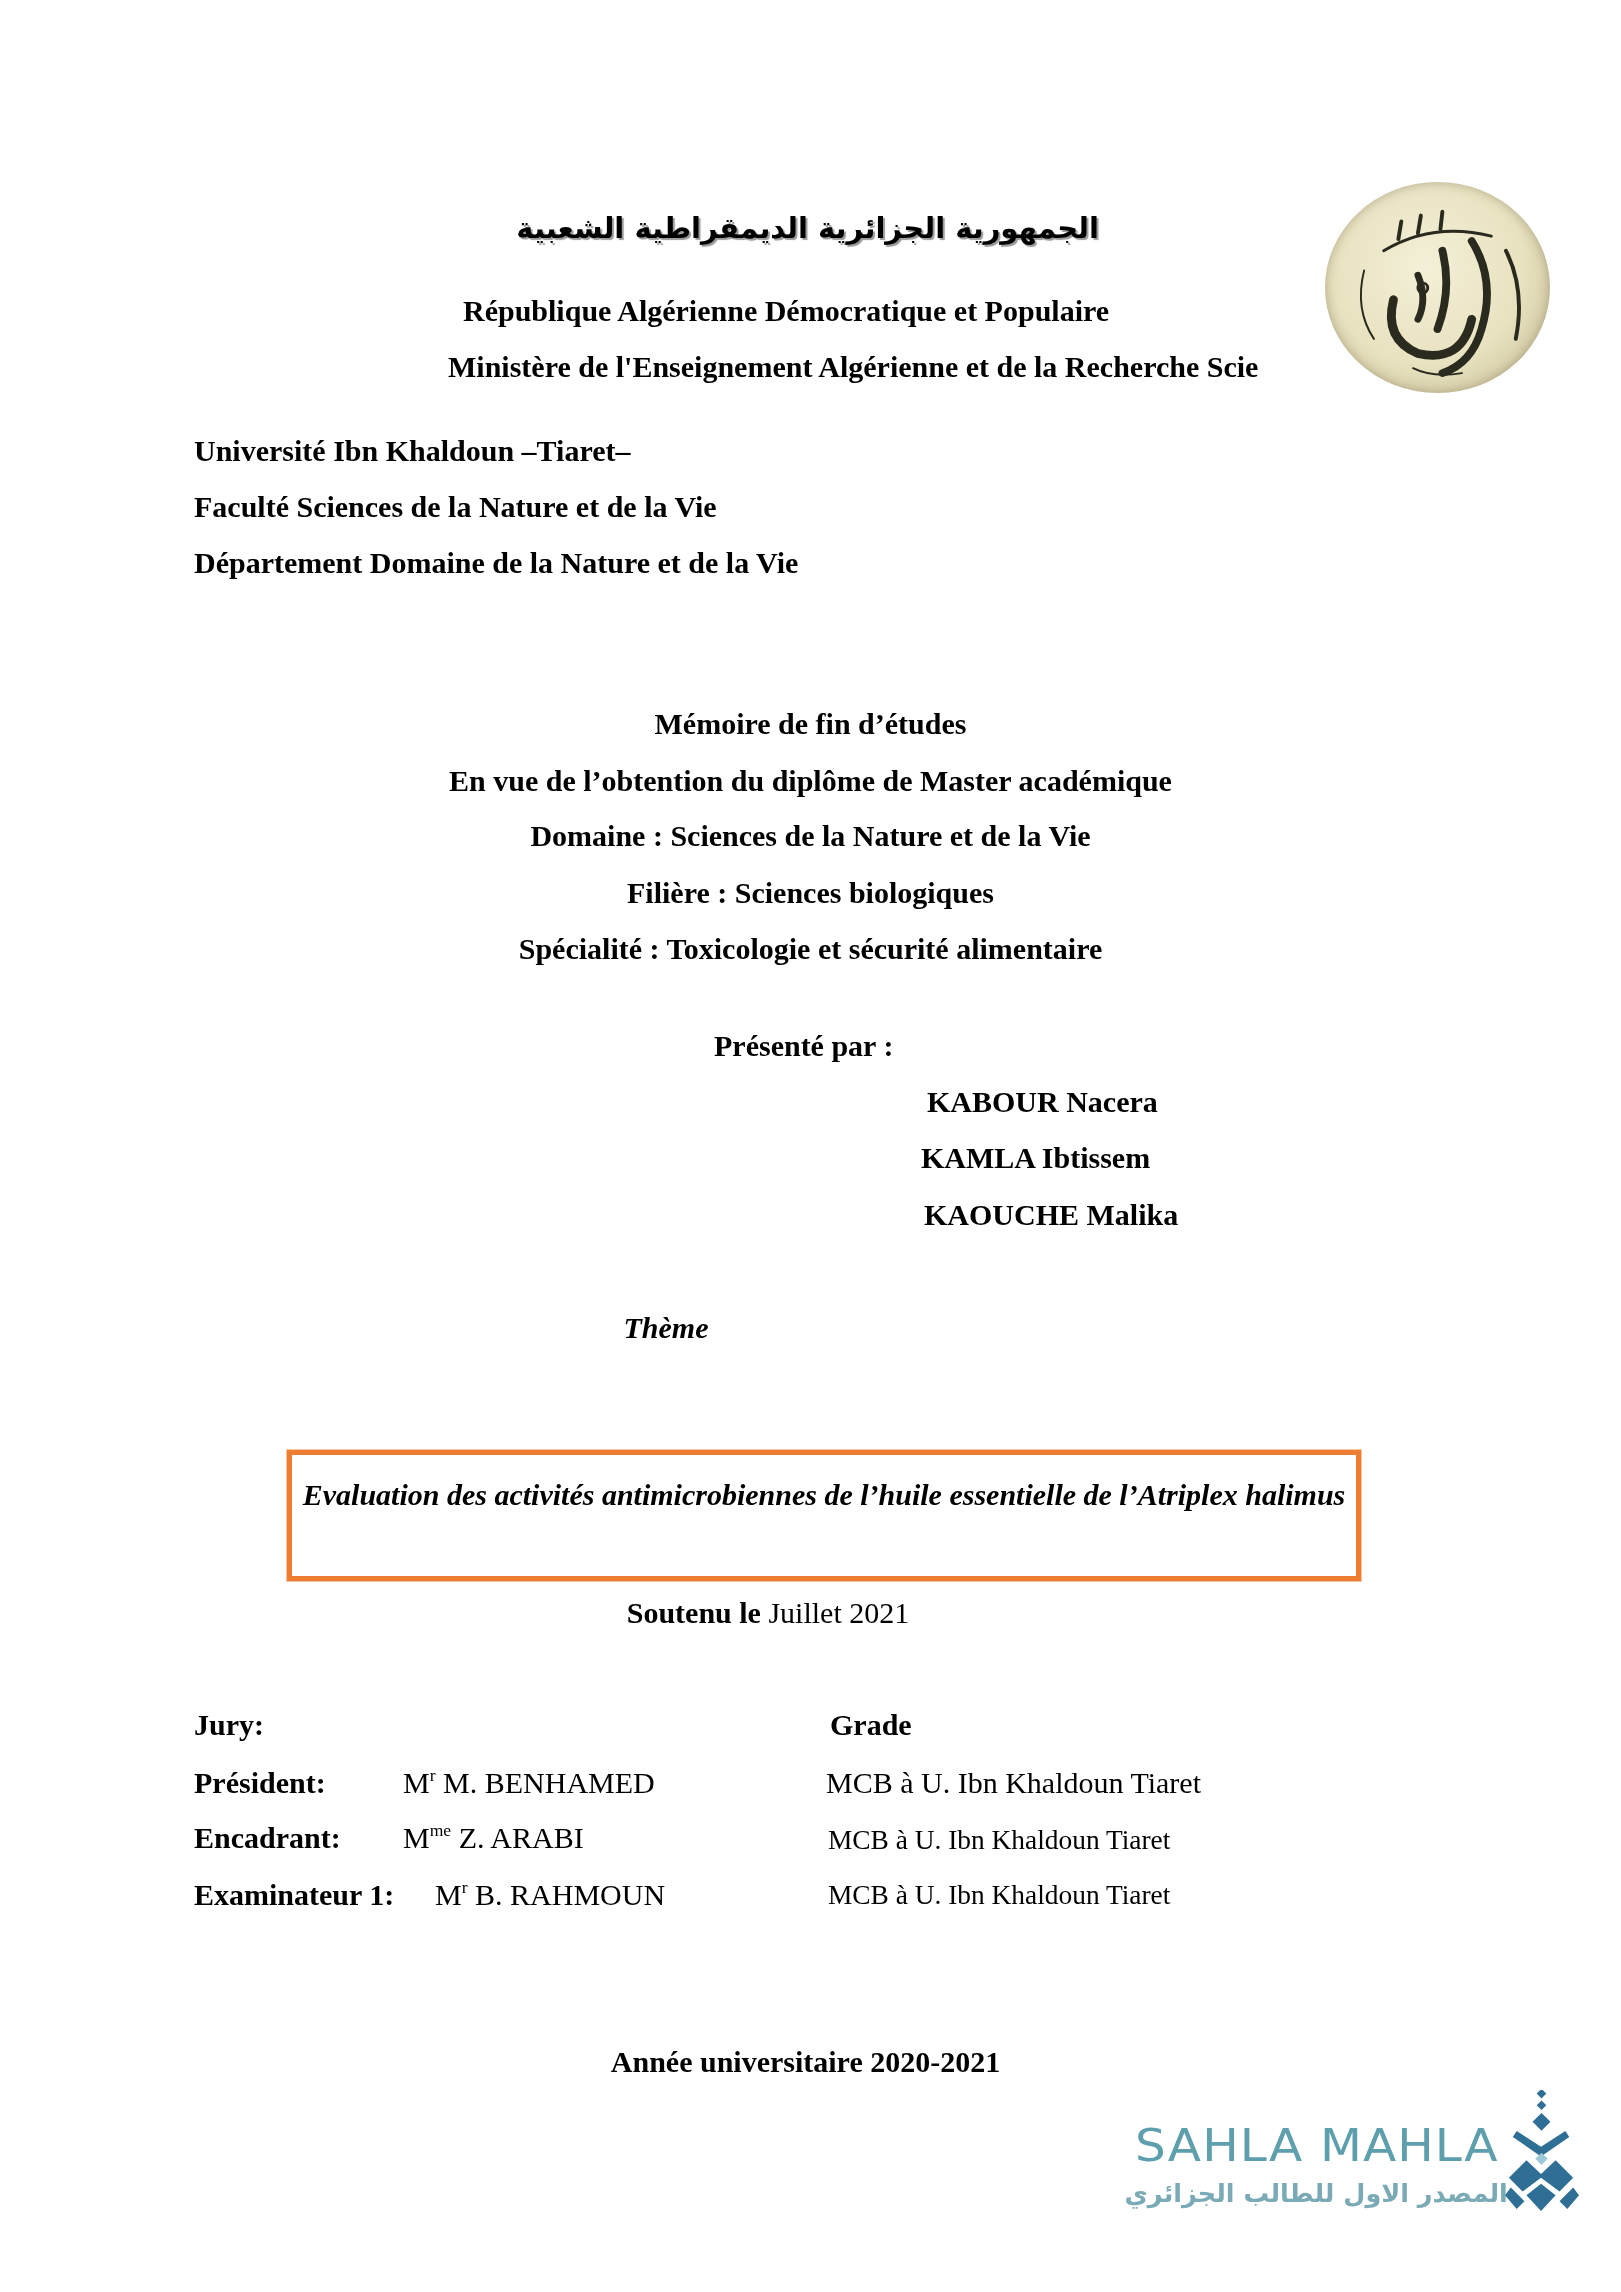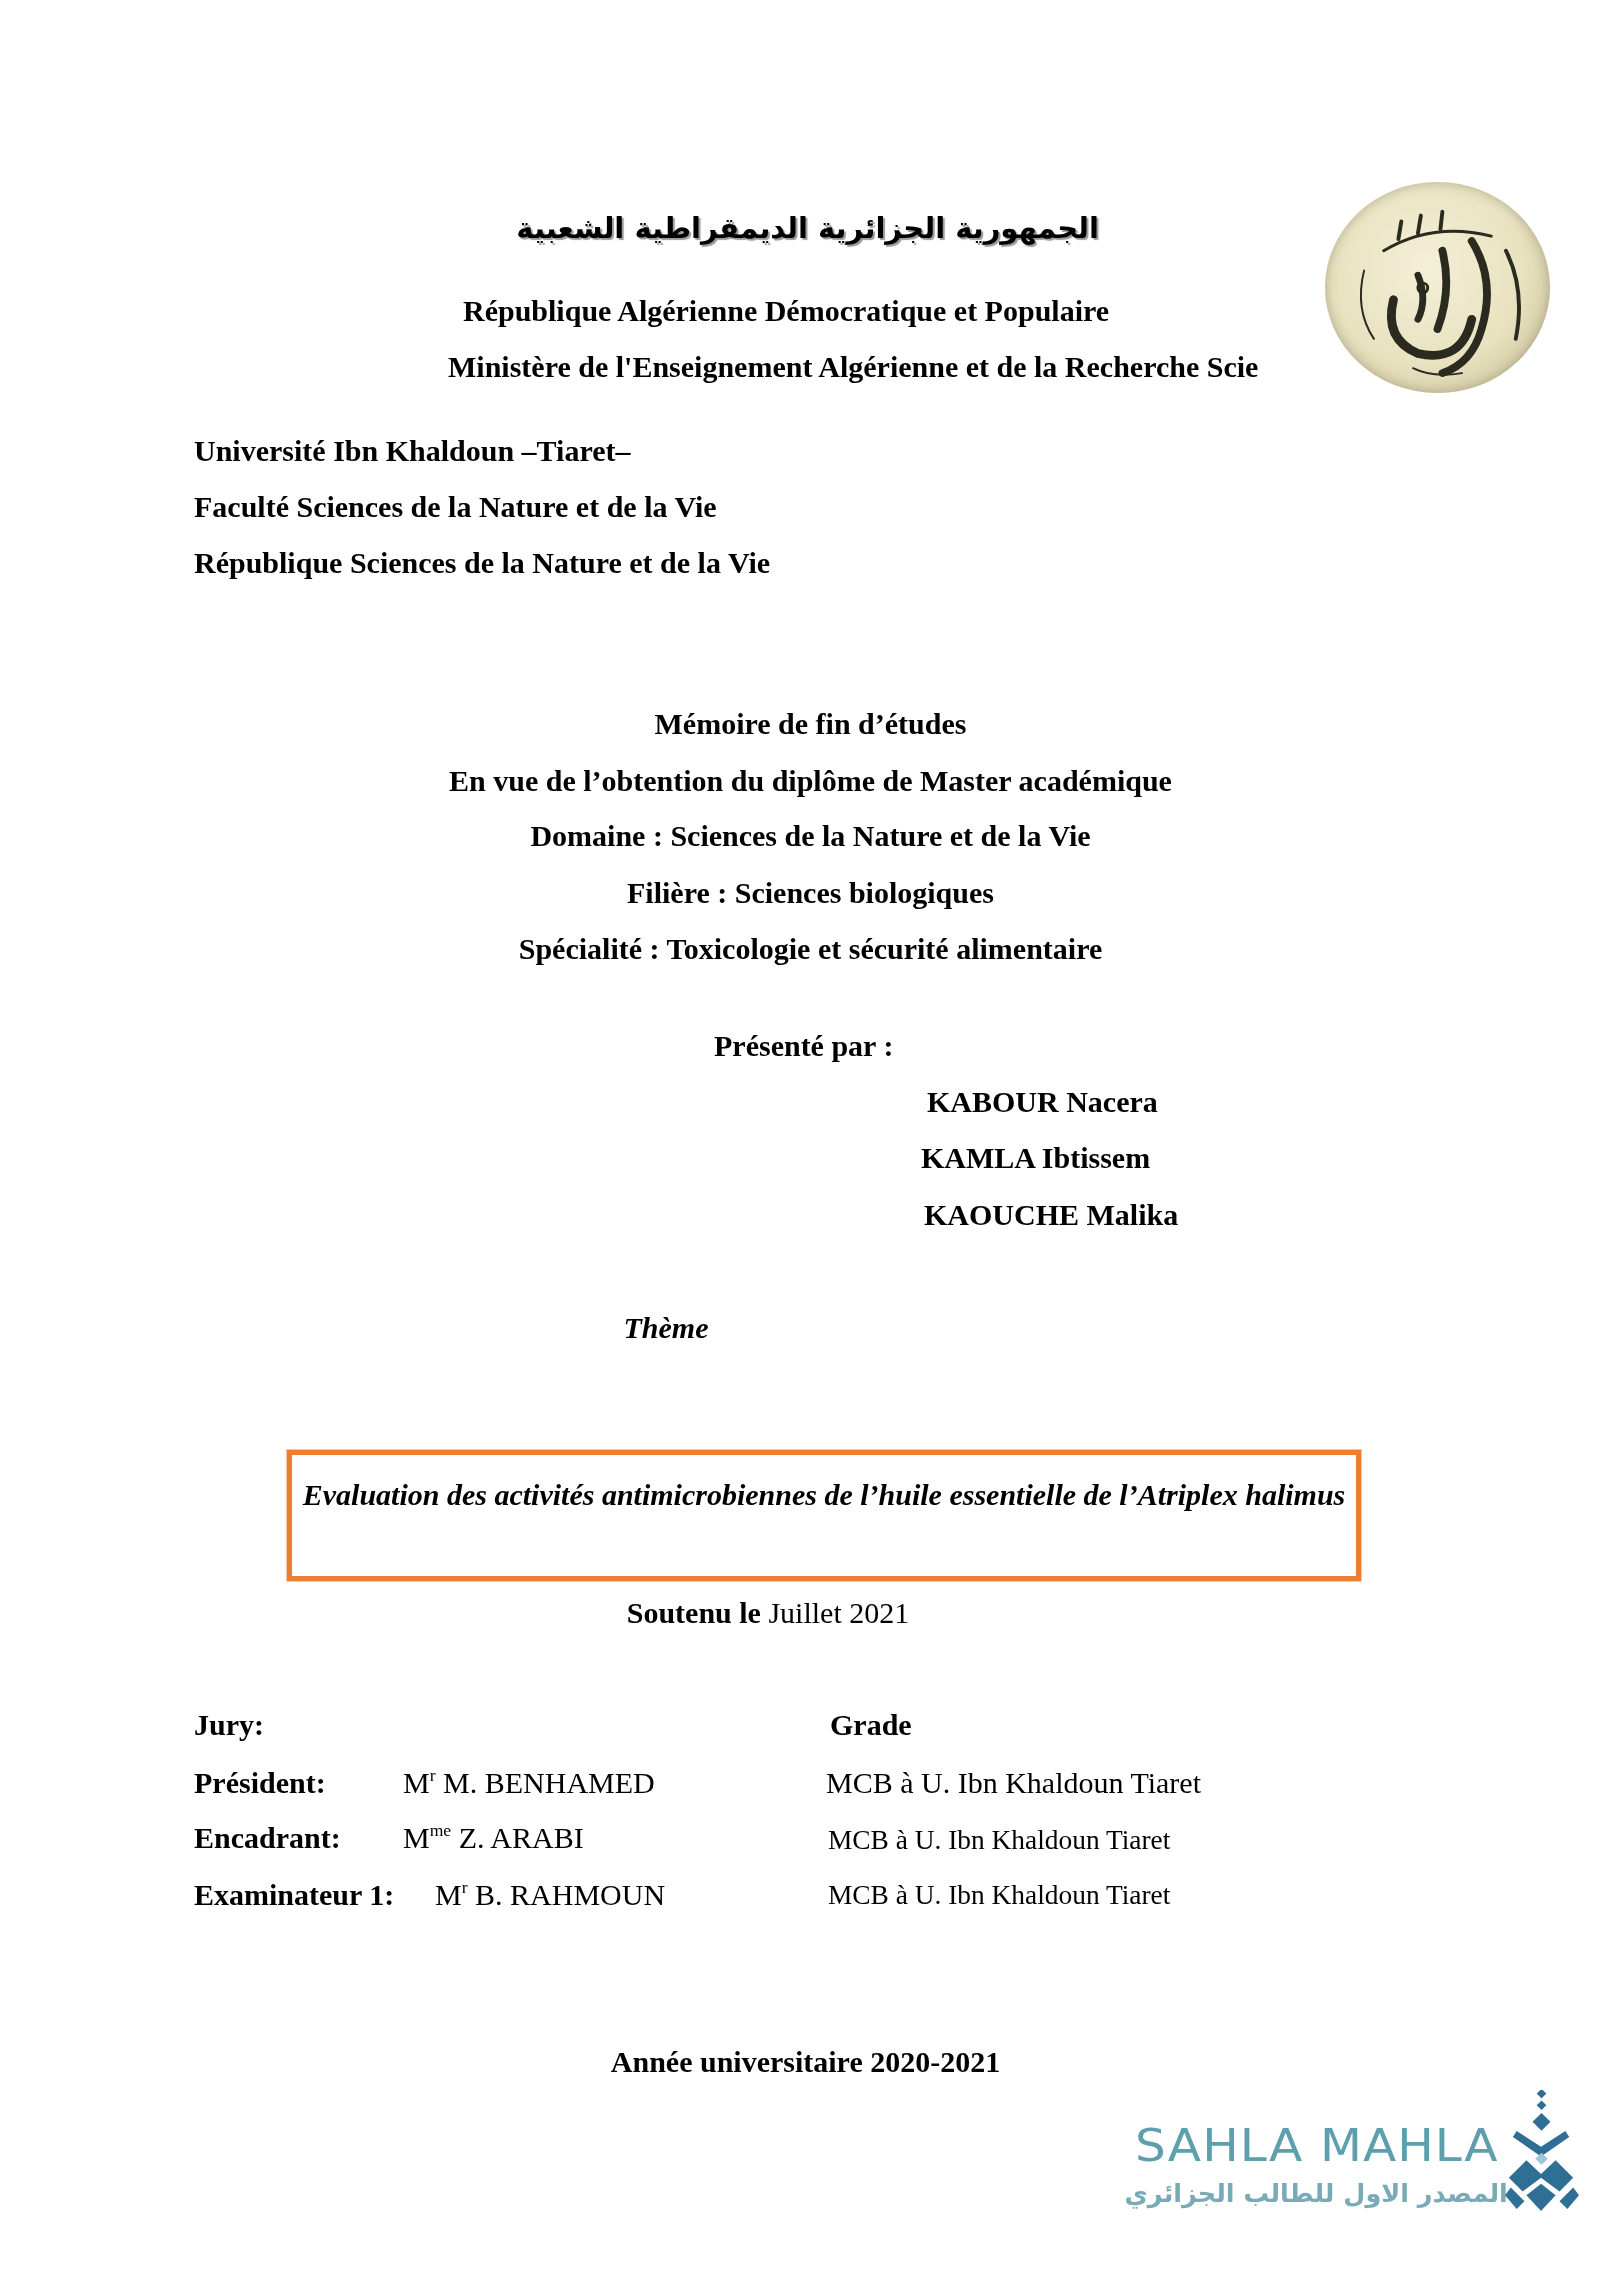--- a/index.html
+++ b/index.html
@@ -126,21 +126,21 @@
       <path d="M90 190 Q110 200 140 195" stroke-width="2"></path>
     </g>
   </svg>
 </div>
 
 <div id="rep-line" class="abs hdr">République Algérienne Démocratique et Populaire</div>
 <div id="min-line" class="abs hdr">Ministère de l'Enseignement Algérienne et de la Recherche Scie</div>
 
 <div id="uni-line" class="abs uni">Université Ibn Khaldoun –Tiaret–</div>
 <div id="fac-line" class="abs uni">Faculté Sciences de la Nature et de la Vie</div>
-<div id="dep-line" class="abs uni">République Sciences de la Nature et de la Vie</div>
+<div id="dep-line" class="abs uni">Département Domaine de la Nature et de la Vie</div>
 
 <div id="mem-line" class="abs center-line">Mémoire de fin d’études</div>
 <div id="vue-line" class="abs center-line">En vue de l’obtention du diplôme de Master académique</div>
 <div id="dom-line" class="abs center-line">Domaine : Sciences de la Nature et de la Vie</div>
 <div id="fil-line" class="abs center-line">Filière : Sciences biologiques</div>
 <div id="spe-line" class="abs center-line">Spécialité : Toxicologie et sécurité alimentaire</div>
 
 <div id="presente" class="abs">Présenté par :</div>
 <div id="author-0" class="abs author">KABOUR Nacera</div>
 <div id="author-1" class="abs author">KAMLA Ibtissem</div>

